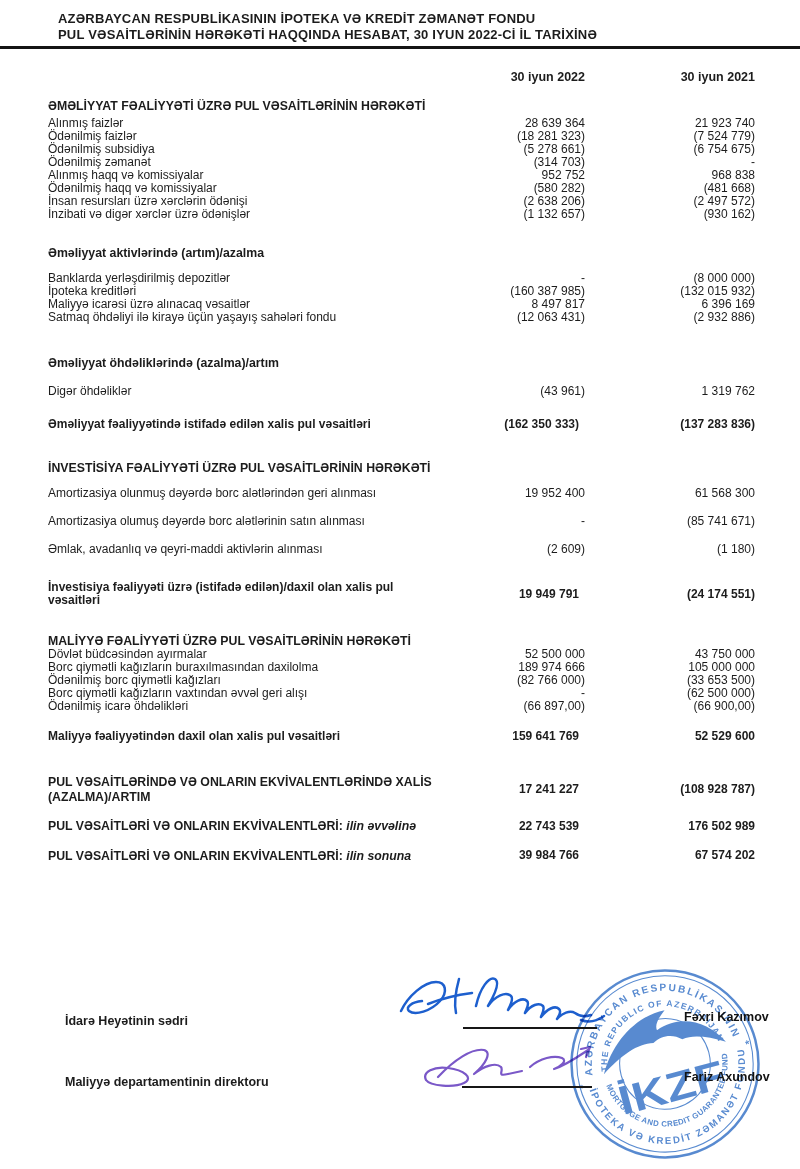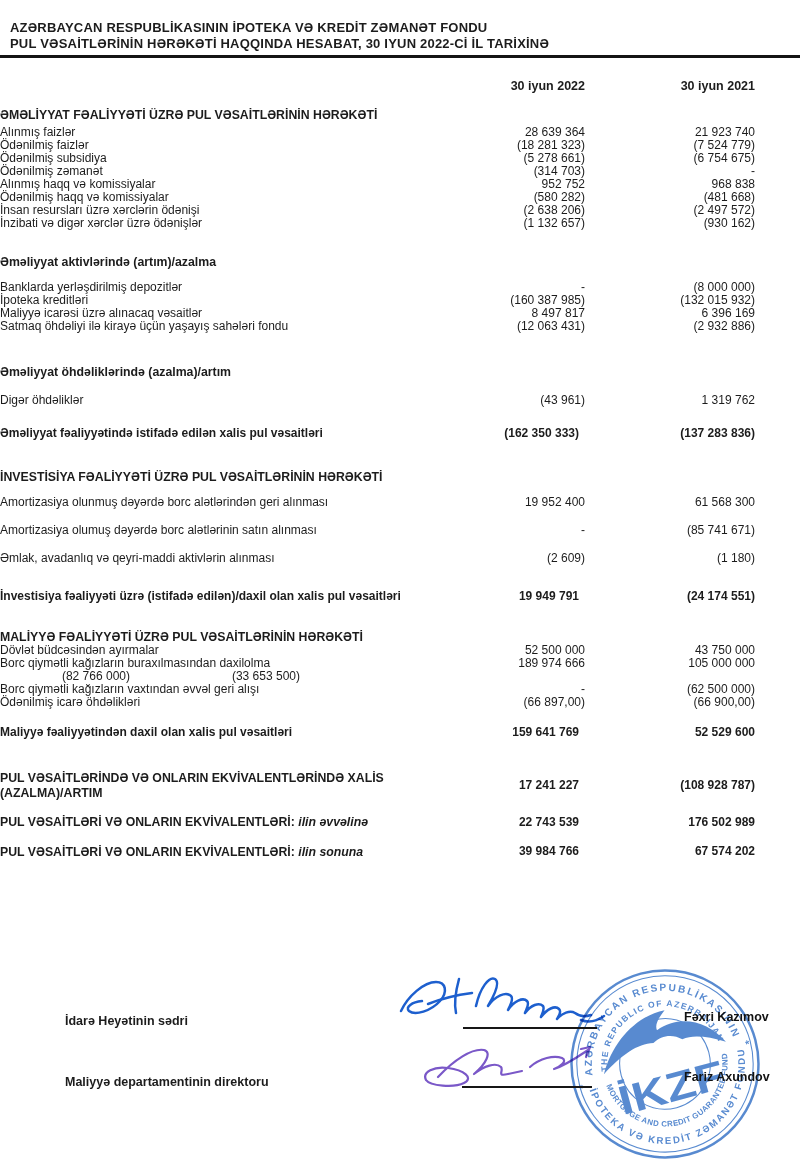--- a/index.html
+++ b/index.html
@@ -1,25 +1,25 @@
 <!DOCTYPE html>
 <html><head>
 <meta charset="utf-8">
 <style>
   html,body{margin:0;padding:0;background:#ffffff;}
   .page{position:relative;width:800px;height:1169px;background:#fff;overflow:hidden;
         font-family:"Liberation Sans",sans-serif;color:#1c1c1c;}
   
-  .hdr{padding:20px 10px 0 10px;}
+  .hdr{padding:11px 10px 0 10px;margin-left:48px;}
   .title{font-size:13px;font-weight:bold;line-height:16px;letter-spacing:.2px;}
   .rule{height:3px;background:#141414;margin-top:3px;}
   
   .row{display:flex;align-items:center;padding-right:45px;
        font-size:12px;line-height:13px;}
-  .c-label{flex:1;padding-right:8px;}
+  .c-label{flex:1;padding-right:8px;margin-left:48px;}
   .c-v1{width:130px;text-align:right;white-space:nowrap;}
   .c-v2{width:170px;text-align:right;white-space:nowrap;}
   .colhead{margin-top:22px;font-weight:bold;font-size:12.5px;}
   .k-section .c-label,.k-sub .c-label{font-weight:bold;font-size:12.3px;line-height:14px;}
   .k-total,.k-captotal{font-weight:bold;gap:6px;}
   .k-total .c-label{white-space:nowrap;}
   .row.wrap .c-label{white-space:normal;}
   .k-captotal .c-label{font-size:12.3px;line-height:14.5px;}
   .lbl-italic{font-style:italic;}
   
@@ -180,20 +180,21 @@
         <div class="c-label">Dövlət büdcəsindən ayırmalar</div>
         <div class="c-v1">52 500 000</div>
         <div class="c-v2">43 750 000</div>
       </div>
       <div class="row k-item">
         <div class="c-label">Borc qiymətli kağızların buraxılmasından daxilolma</div>
         <div class="c-v1">189 974 666</div>
         <div class="c-v2">105 000 000</div>
       </div>
       <div class="row k-item">
+        <div class="c-label">Ödənilmiş borc qiymətli kağızları</div>
         <div class="c-v1">(82 766 000)</div>
         <div class="c-v2">(33 653 500)</div>
       </div>
       <div class="row k-item">
         <div class="c-label">Borc qiymətli kağızların vaxtından əvvəl geri alışı</div>
         <div class="c-v1">-</div>
         <div class="c-v2">(62 500 000)</div>
       </div>
       <div class="row k-item">
         <div class="c-label">Ödənilmiş icarə öhdəlikləri</div>

